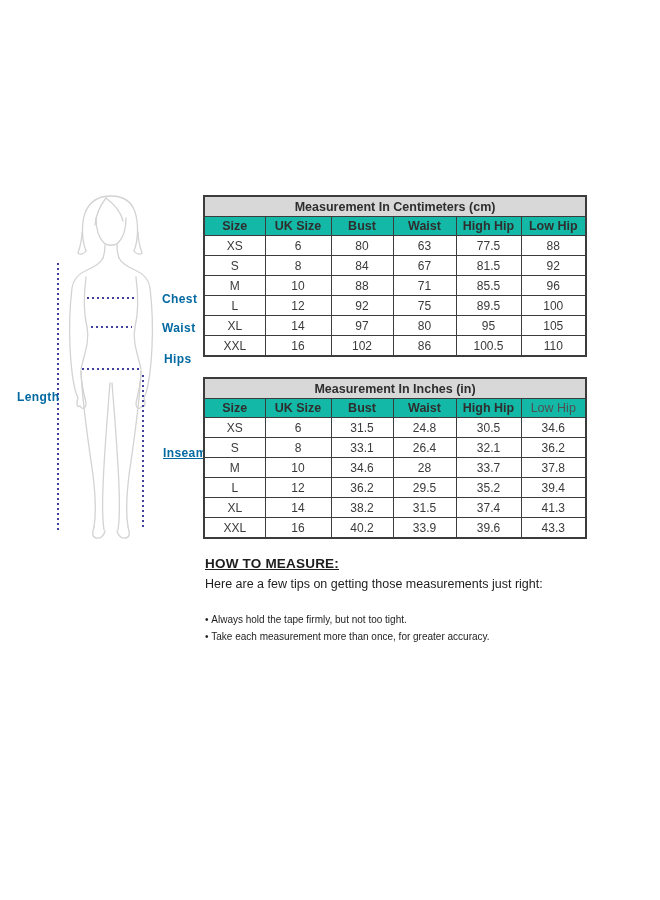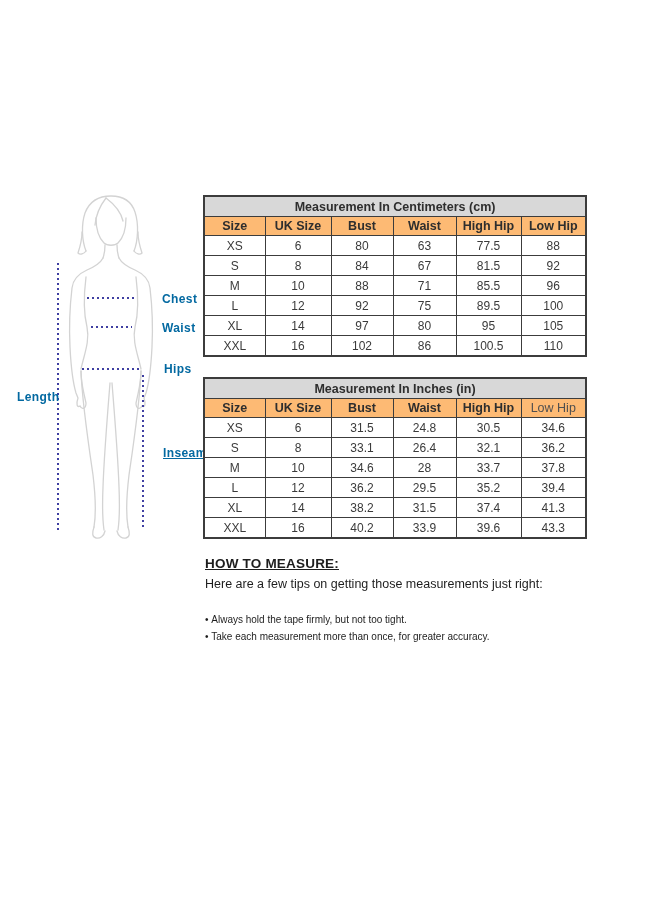--- a/index.html
+++ b/index.html
@@ -5,34 +5,34 @@
   html,body{margin:0;padding:0;background:#ffffff;}
   .canvas{position:relative;width:660px;height:900px;background:#ffffff;overflow:hidden;
           font-family:"Liberation Sans",sans-serif;}
 
   
   .figure-wrap{position:absolute;left:0;top:185px;width:210px;height:365px;}
   .fig-label{position:absolute;font-size:12px;font-weight:600;letter-spacing:.4px;
              color:#0369a1;font-family:"Liberation Sans",sans-serif;}
   .lbl-chest{left:162px;top:292px;}
   .lbl-waist{left:162px;top:321px;}
-  .lbl-hips{left:164px;top:362px;}
+  .lbl-hips{left:164px;top:352px;}
   .lbl-length{left:17px;top:390px;}
   .lbl-inseam{left:163px;top:446px;text-decoration:underline;}
 
   
   .size-table{position:absolute;left:203px;border-collapse:collapse;table-layout:fixed;
               width:382px;font-family:"Liberation Sans",sans-serif;font-size:12px;color:#3a3a3a;
               border:2px solid #3c3c3c;padding-left:14px;}
   .tbl-cm{top:195px;}
   .tbl-in{top:377px;}
   .size-table th,.size-table td{border:1px solid #3c3c3c;text-align:center;padding:0;
               overflow:hidden;white-space:nowrap;}
   .size-table .title-row th{height:19px;background:#d8d8d8;font-size:12.5px;font-weight:bold;color:#2e2e2e;}
-  .size-table .head-row th{height:18px;font-size:12.5px;font-weight:bold;color:#2e2e2e;background:#fdba74;}
+  .size-table .head-row th{height:18px;font-size:12.5px;font-weight:bold;color:#2e2e2e;background:#14b8a6;}
   .size-table td{height:19px;background:#ffffff;}
   .tbl-in .head-row th:last-child{font-weight:400;color:#4f4f4f;}
 
   
   .howto{position:absolute;left:205px;top:556px;width:450px;color:#1d1d1d;
          font-family:"Liberation Sans",sans-serif;}
   .howto h3{margin:0 0 6px 0;font-size:13.5px;font-weight:bold;text-decoration:underline;
             letter-spacing:.2px;}
   .howto .intro{margin:0 0 21px 0;font-size:12.5px;}
   .howto ul{margin:0;padding:0;list-style:none;font-size:10px;line-height:16.5px;}

